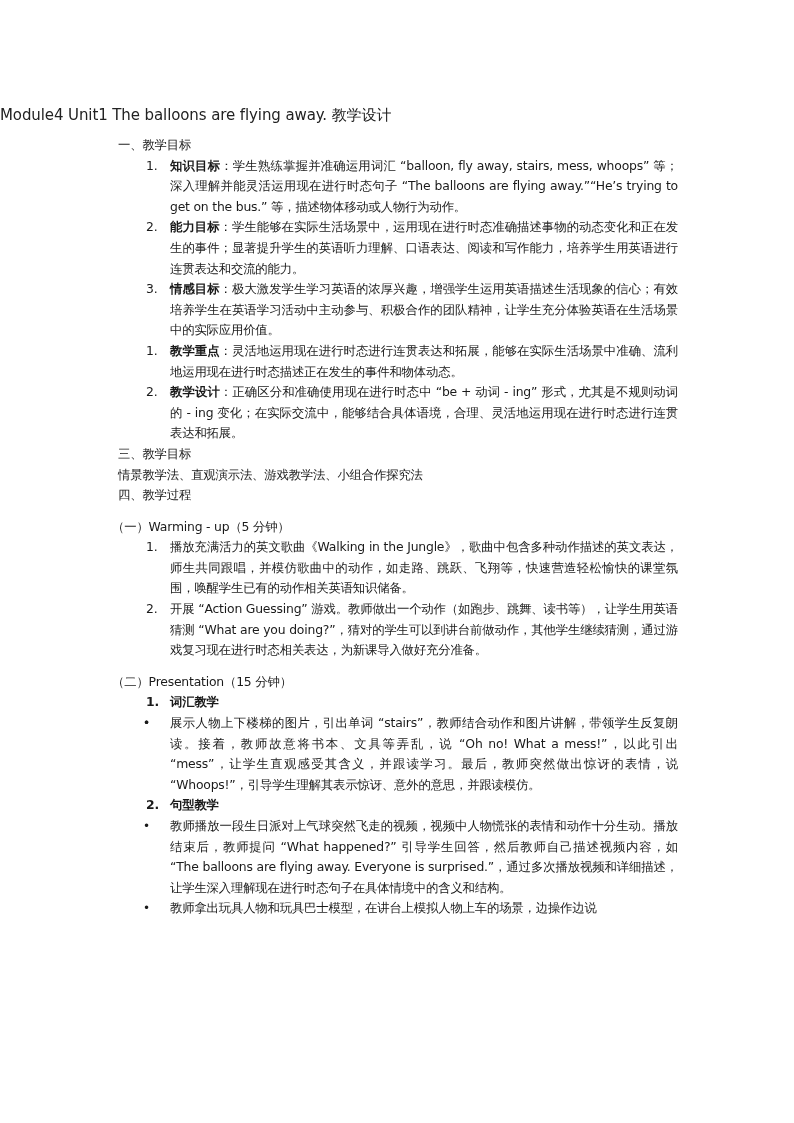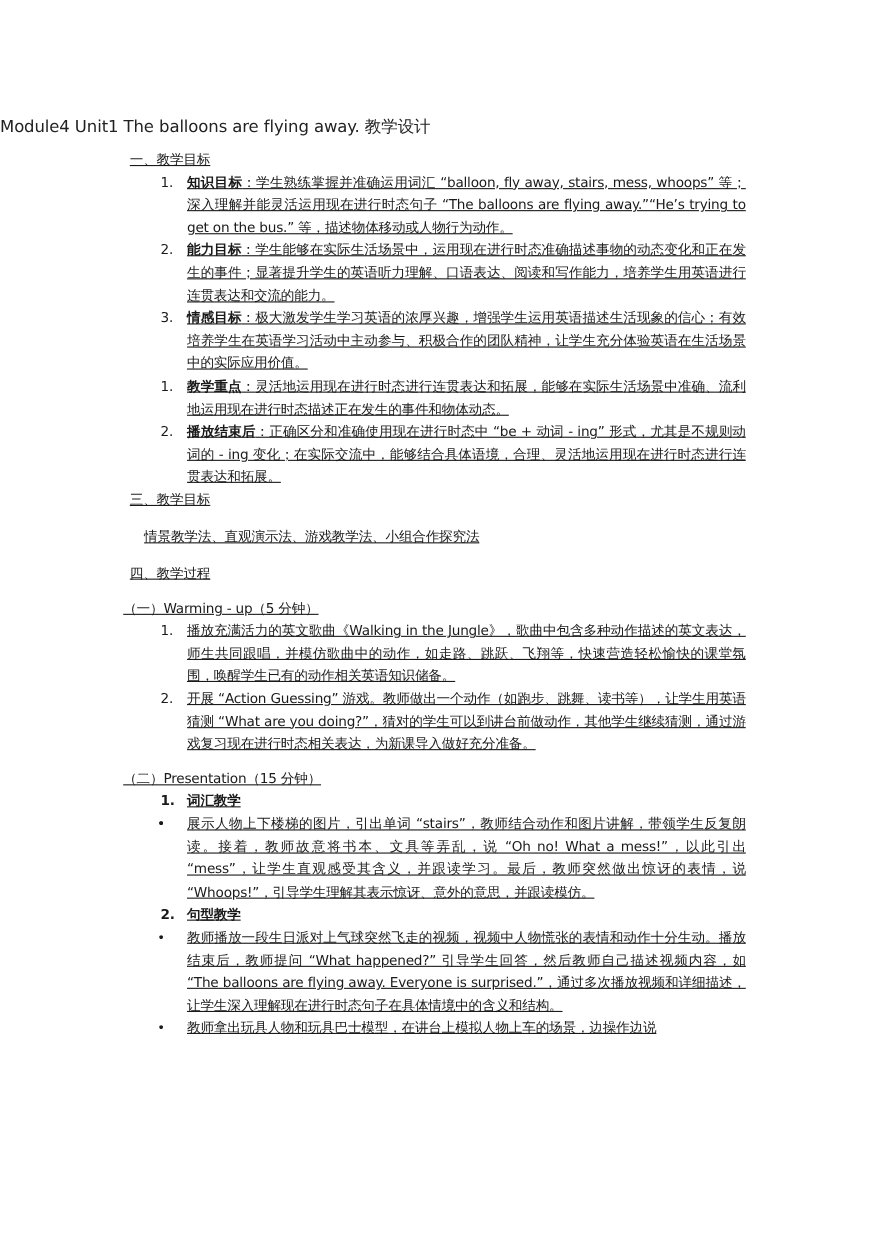--- a/index.html
+++ b/index.html
@@ -2,23 +2,23 @@
 <html><head>
   <meta charset="utf-8">
   <style>
     html, body { margin: 0; padding: 0; background: #ffffff; }
     body { width: 794px; height: 1123px; position: relative; overflow: hidden;
       font-family: "DejaVu Sans", "Liberation Sans", sans-serif; color: #1a1a1a; }
     .page { position: absolute; left: 0; top: 0; width: 794px; height: 1123px; background: #fff; }
     .title { position: absolute; top: 104px; left: 0; width: 794px; 
       font-size: 15px; line-height: 22px; color: #222; letter-spacing: -0.1px; }
     .content { position: absolute; top: 135px; left: 118px; width: 560px;
-      font-size: 12.4px; line-height: 20.6px; letter-spacing: -0.2px; text-decoration: underline; }
+      font-size: 12.4px; line-height: 20.6px; letter-spacing: -0.2px; }
     .h1 { margin: 0; padding: 0; }
-    .plain { margin: 13px; }
+    .plain { margin: 0; }
     .sub { margin: 11px 0 0 -6px; }
     .item { position: relative; padding-left: 52px; margin: 0; text-align: justify; }
     .item .num { position: absolute; left: 28px; top: 0; }
     .item b { font-weight: bold; }
     .subhead { position: relative; padding-left: 52px; margin: 0; font-weight: bold; }
     .subhead .num { position: absolute; left: 28px; top: 0; font-weight: bold; }
     .bullet { position: relative; padding-left: 52px; margin: 0; text-align: justify; }
     .bullet .dot { position: absolute; left: 25px; top: 0; font-size: 12px; }
   </style>
 </head>
@@ -37,21 +37,21 @@
       <span class="num">2.</span><b>能力目标</b><span>：学生能够在实际生活场景中，运用现在进行时态准确描述事物的动态变化和正在发生的事件；显著提升学生的英语听力理解、口语表达、阅读和写作能力，培养学生用英语进行连贯表达和交流的能力。</span>
     </p>
     <p class="item">
       <span class="num">3.</span><b>情感目标</b><span>：极大激发学生学习英语的浓厚兴趣，增强学生运用英语描述生活现象的信心；有效培养学生在英语学习活动中主动参与、积极合作的团队精神，让学生充分体验英语在生活场景中的实际应用价值。</span>
     </p>
 
     <p class="item">
       <span class="num">1.</span><b>教学重点</b><span>：灵活地运用现在进行时态进行连贯表达和拓展，能够在实际生活场景中准确、流利地运用现在进行时态描述正在发生的事件和物体动态。</span>
     </p>
     <p class="item">
-      <span class="num">2.</span><b>播放结束后</b><span>：正确区分和准确使用现在进行时态中 “be + 动词 - ing” 形式，尤其是不规则动词的 - ing 变化；在实际交流中，能够结合具体语境，合理、灵活地运用现在进行时态进行连贯表达和拓展。</span>
+      <span class="num">2.</span><b>教学设计</b><span>：正确区分和准确使用现在进行时态中 “be + 动词 - ing” 形式，尤其是不规则动词的 - ing 变化；在实际交流中，能够结合具体语境，合理、灵活地运用现在进行时态进行连贯表达和拓展。</span>
     </p>
 
     <p class="h1">三、教学目标</p>
     <p class="plain">情景教学法、直观演示法、游戏教学法、小组合作探究法</p>
 
     <p class="h1">四、教学过程</p>
     <p class="sub">（一）Warming - up（5 分钟）</p>
     <p class="item">
       <span class="num">1.</span><span>播放充满活力的英文歌曲《Walking in the Jungle》，歌曲中包含多种动作描述的英文表达，师生共同跟唱，并模仿歌曲中的动作，如走路、跳跃、飞翔等，快速营造轻松愉快的课堂氛围，唤醒学生已有的动作相关英语知识储备。</span>
     </p>

